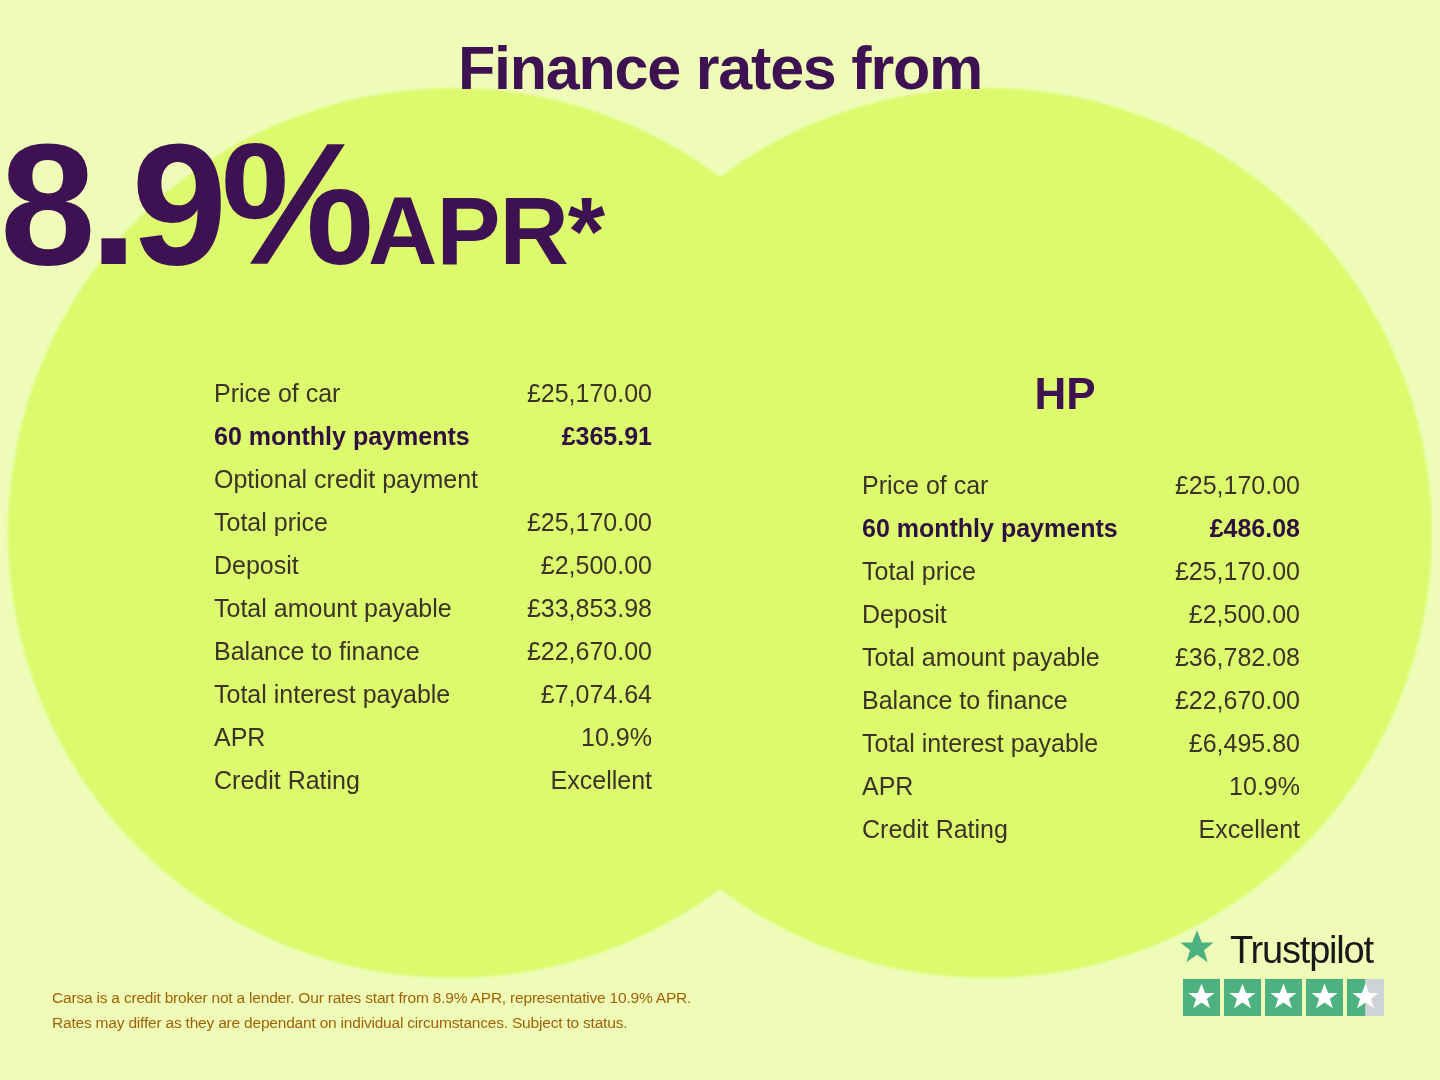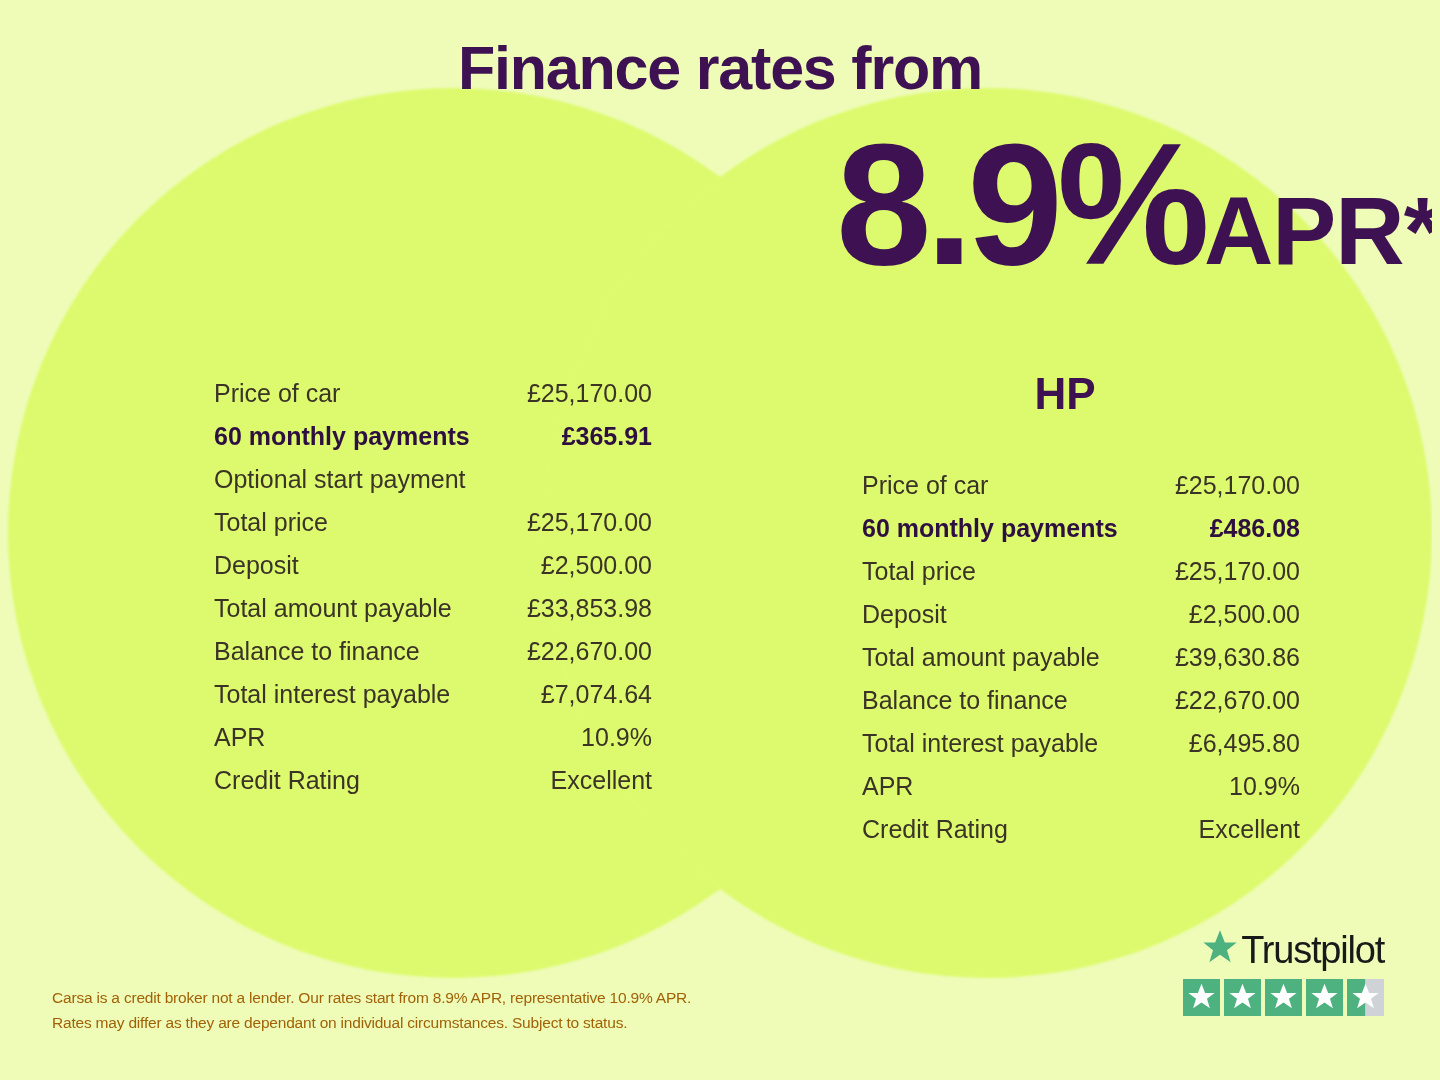--- a/index.html
+++ b/index.html
@@ -59,21 +59,21 @@
     letter-spacing: -1.2px;
     color: #3d1152;
     line-height: 1;
   }
 
   .headline-rate {
     position: absolute;
     top: 118px;
     left: 0;
     width: 1440px;
-    text-align: right;
+    text-align: left;
     color: #3d1152;
     line-height: 1;
     white-space: nowrap;
   }
   .headline-rate .big {
     font-size: 172px;
     font-weight: 700;
     letter-spacing: -6px;
     vertical-align: baseline;
   }
@@ -137,22 +137,21 @@
 
   .trustpilot {
     position: absolute;
     right: 48px;
     top: 928px;
     width: 208px;
   }
   .tp-wordmark {
     display: flex;
     align-items: center;
-    justify-content: flex-end;
-    gap: 0;
+    gap: 12px;
     height: 44px;
   }
   .tp-wordmark .tp-star-logo { display: block; }
   .tp-wordmark .tp-name {
     font-size: 38px;
     font-weight: 500;
     color: #191919;
     letter-spacing: -1.2px;
     line-height: 1;
   }
@@ -188,21 +187,21 @@
       <div class="rows">
           <div class="row">
             <span class="label">Price of car</span>
             <span class="value">£25,170.00</span>
           </div>
           <div class="row bold">
             <span class="label">60 monthly payments</span>
             <span class="value">£365.91</span>
           </div>
           <div class="row">
-            <span class="label">Optional start payment</span>
+            <span class="label">Optional credit payment</span>
             <span class="value"></span>
           </div>
           <div class="row">
             <span class="label">Total price</span>
             <span class="value">£25,170.00</span>
           </div>
           <div class="row">
             <span class="label">Deposit</span>
             <span class="value">£2,500.00</span>
           </div>
@@ -243,21 +242,21 @@
           <div class="row">
             <span class="label">Total price</span>
             <span class="value">£25,170.00</span>
           </div>
           <div class="row">
             <span class="label">Deposit</span>
             <span class="value">£2,500.00</span>
           </div>
           <div class="row">
             <span class="label">Total amount payable</span>
-            <span class="value">£39,630.86</span>
+            <span class="value">£36,782.08</span>
           </div>
           <div class="row">
             <span class="label">Balance to finance</span>
             <span class="value">£22,670.00</span>
           </div>
           <div class="row">
             <span class="label">Total interest payable</span>
             <span class="value">£6,495.80</span>
           </div>
           <div class="row">

